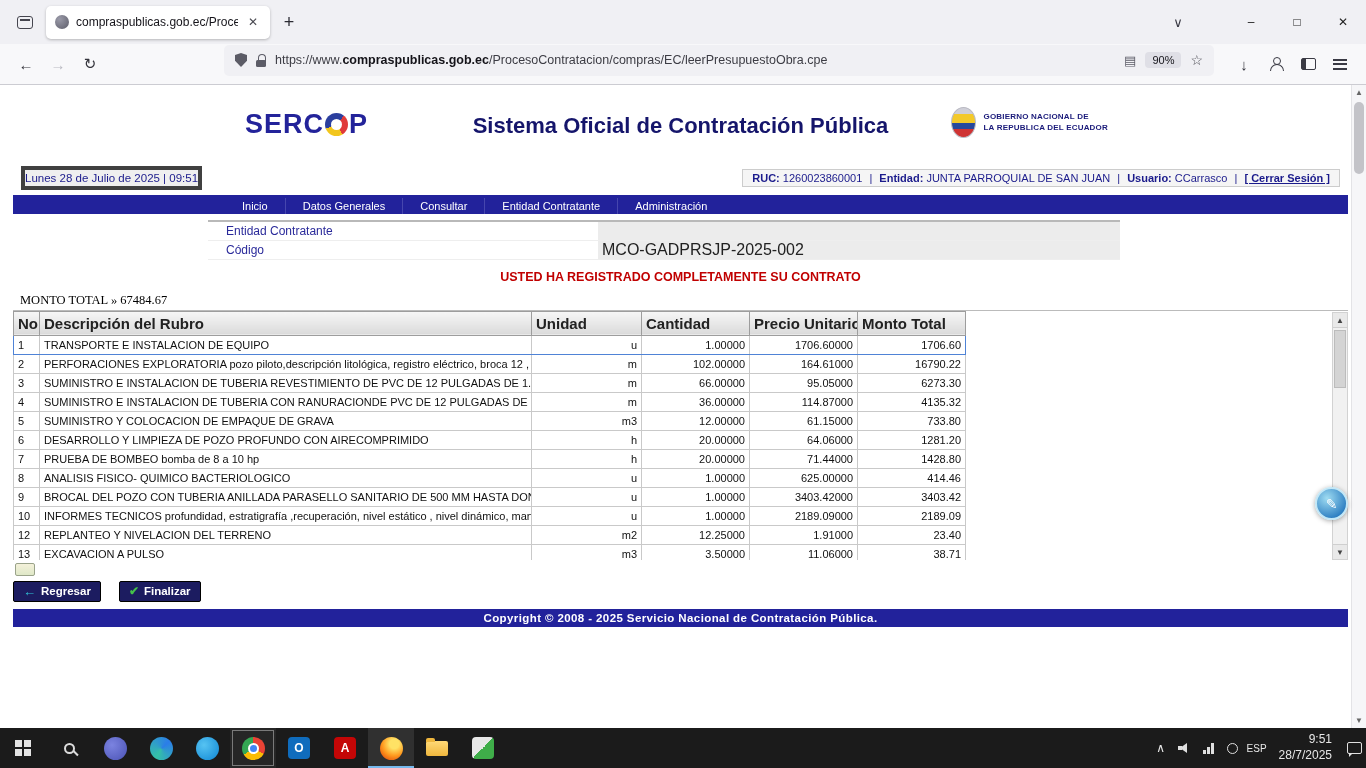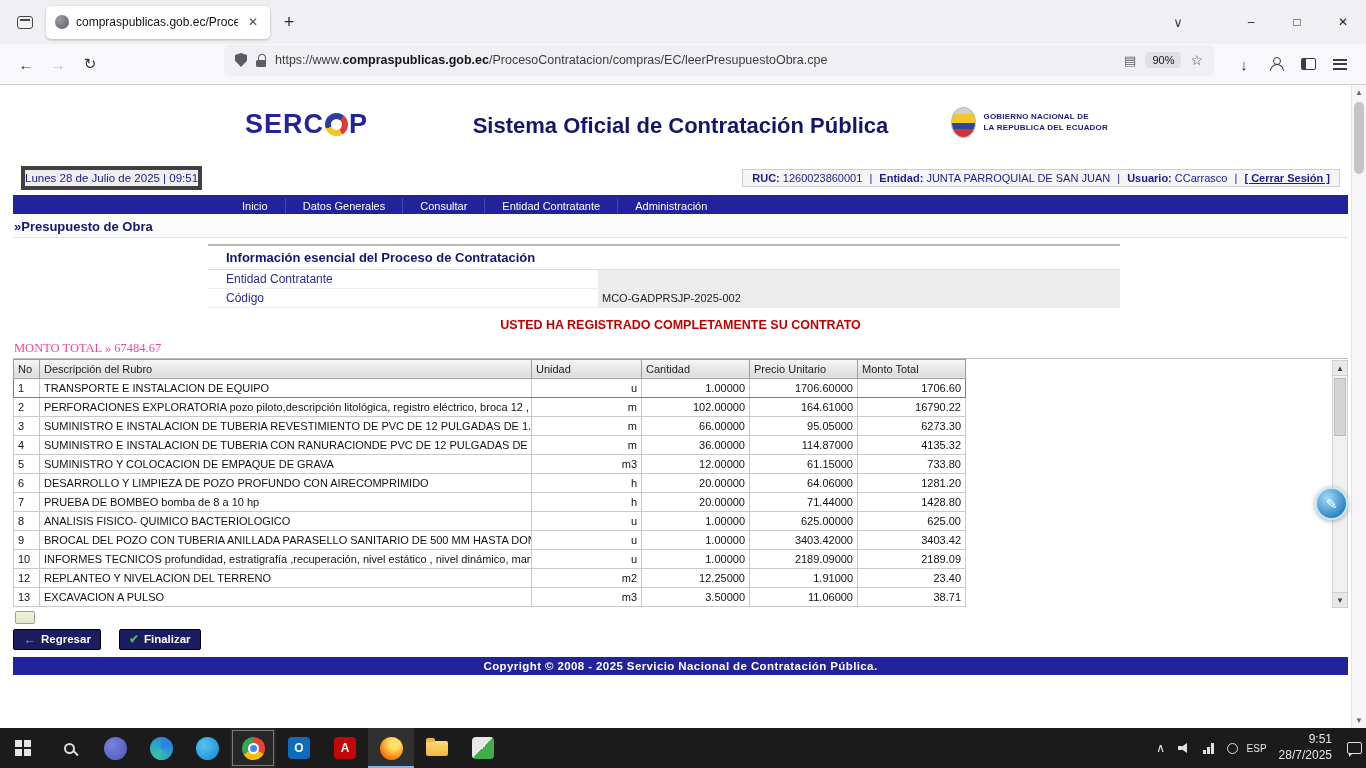--- a/index.html
+++ b/index.html
@@ -69,29 +69,29 @@
   .mainnav{background:var(--navy,#22229b);height:19px;display:flex;align-items:flex-end;margin-top:6px;padding-left:212px}
   .nav-item{color:#fff;font-size:11px;padding:2px 17px;border-left:1px solid #4646ae;cursor:pointer;white-space:nowrap}
   .nav-item:first-child{border-left:none}
 
   .breadcrumb{font-size:13px;font-weight:bold;color:#15156b;padding:5px 0 3px 1px;border-bottom:1px solid #e3e3e3;background:#fcfcfc}
 
   .info-panel{width:912px;margin:6px 0 0 195px;border-top:2px solid #b9b9b9}
   .info-title{font-size:13px;font-weight:bold;color:#15156b;padding:4px 4px 4px 18px;border-bottom:1px solid #ddd}
   .info-row{display:flex;height:19px;align-items:stretch;border-bottom:1px solid #eee}
   .info-label{width:390px;font-size:12px;color:#2a2a9a;padding-left:18px;display:flex;align-items:center}
-  .info-value{flex:1;background:#ececec;font-size:11px;color:#222;display:flex;align-items:center;padding-left:4px}
+  .info-value{flex:1;background:#ececec;font-size:16px;color:#222;display:flex;align-items:center;padding-left:4px}
 
   .message{text-align:center;color:var(--msg_red,#c00000);font-weight:bold;font-size:12.5px;margin-top:10px;line-height:1.25}
 
-  .monto{font-family:"Liberation Serif",serif;font-size:12.5px;color:#ec4899;margin:7px 0 2px 1px}
+  .monto{font-family:"Liberation Serif",serif;font-size:12.5px;color:#000000;margin:7px 0 2px 7px}
 
   .table-zone{position:relative;border-top:1px solid #bbb;height:250px;overflow:hidden}
   table.rubros{border-collapse:collapse;width:952px;table-layout:fixed}
-  .rubros th{background:linear-gradient(#f7f7f7,#dadada);border:1px solid #9d9d9d;font-size:11px;font-weight:normal;color:#222;text-align:left;padding:3px 4px;white-space:nowrap;overflow:hidden}
+  .rubros th{background:linear-gradient(#f7f7f7,#dadada);border:1px solid #9d9d9d;font-size:15px;font-weight:bold;color:#222;text-align:left;padding:3px 4px;white-space:nowrap;overflow:hidden}
   .rubros td{border:1px solid #c9c9c9;font-size:11px;color:#111;padding:2.5px 4px;white-space:nowrap;overflow:hidden;height:19px}
   .c0{width:26px}.c1{width:492px}.c2{width:110px}.c3{width:108px}.c4{width:108px}.c5{width:108px}
   td.num{text-align:right}
   tr.selected td{border-top:1px solid #4f83d6;border-bottom:1px solid #4f83d6}
   tr.selected td:first-child{border-left:1px solid #4f83d6}
   tr.selected td:last-child{border-right:1px solid #4f83d6}
 
   .inner-scrollbar{position:absolute;top:1px;right:0;bottom:0;width:16px;background:#f1f1f1;border:1px solid #d2d2d2}
   .in-btn{height:15px;background:#e9e9e9;border-bottom:1px solid #cfcfcf;font-size:8px;color:#444;text-align:center;line-height:15px}
   .in-btn.down{position:absolute;bottom:0;left:0;right:0;border-top:1px solid #cfcfcf;border-bottom:none}
@@ -225,24 +225,22 @@
     </div>
 
     <div class="mainnav">
         <div class="nav-item">Inicio</div>
         <div class="nav-item">Datos Generales</div>
         <div class="nav-item">Consultar</div>
         <div class="nav-item">Entidad Contratante</div>
         <div class="nav-item">Administración</div>
       </div>
 
-    <div class="breadcrumb">»Presupuesto de Obra</div>
 
     <div class="info-panel">
-      <div class="info-title">Información esencial del Proceso de Contratación</div>
       <div class="info-row">
         <div class="info-label">Entidad Contratante</div>
         <div class="info-value"></div>
       </div>
       <div class="info-row">
         <div class="info-label">Código</div>
         <div class="info-value">MCO-GADPRSJP-2025-002</div>
       </div>
     </div>
 
@@ -320,21 +318,21 @@
               <td class="c3 num">20.00000</td>
               <td class="c4 num">71.44000</td>
               <td class="c5 num">1428.80</td>
             </tr>
             <tr>
               <td class="c0">8</td>
               <td class="c1">ANALISIS FISICO- QUIMICO BACTERIOLOGICO</td>
               <td class="c2 num">u</td>
               <td class="c3 num">1.00000</td>
               <td class="c4 num">625.00000</td>
-              <td class="c5 num">625.00</td>
+              <td class="c5 num">414.46</td>
             </tr>
             <tr>
               <td class="c0">9</td>
               <td class="c1">BROCAL DEL POZO CON TUBERIA ANILLADA PARASELLO SANITARIO DE 500 MM HASTA DONDE…</td>
               <td class="c2 num">u</td>
               <td class="c3 num">1.00000</td>
               <td class="c4 num">3403.42000</td>
               <td class="c5 num">3403.42</td>
             </tr>
             <tr>

